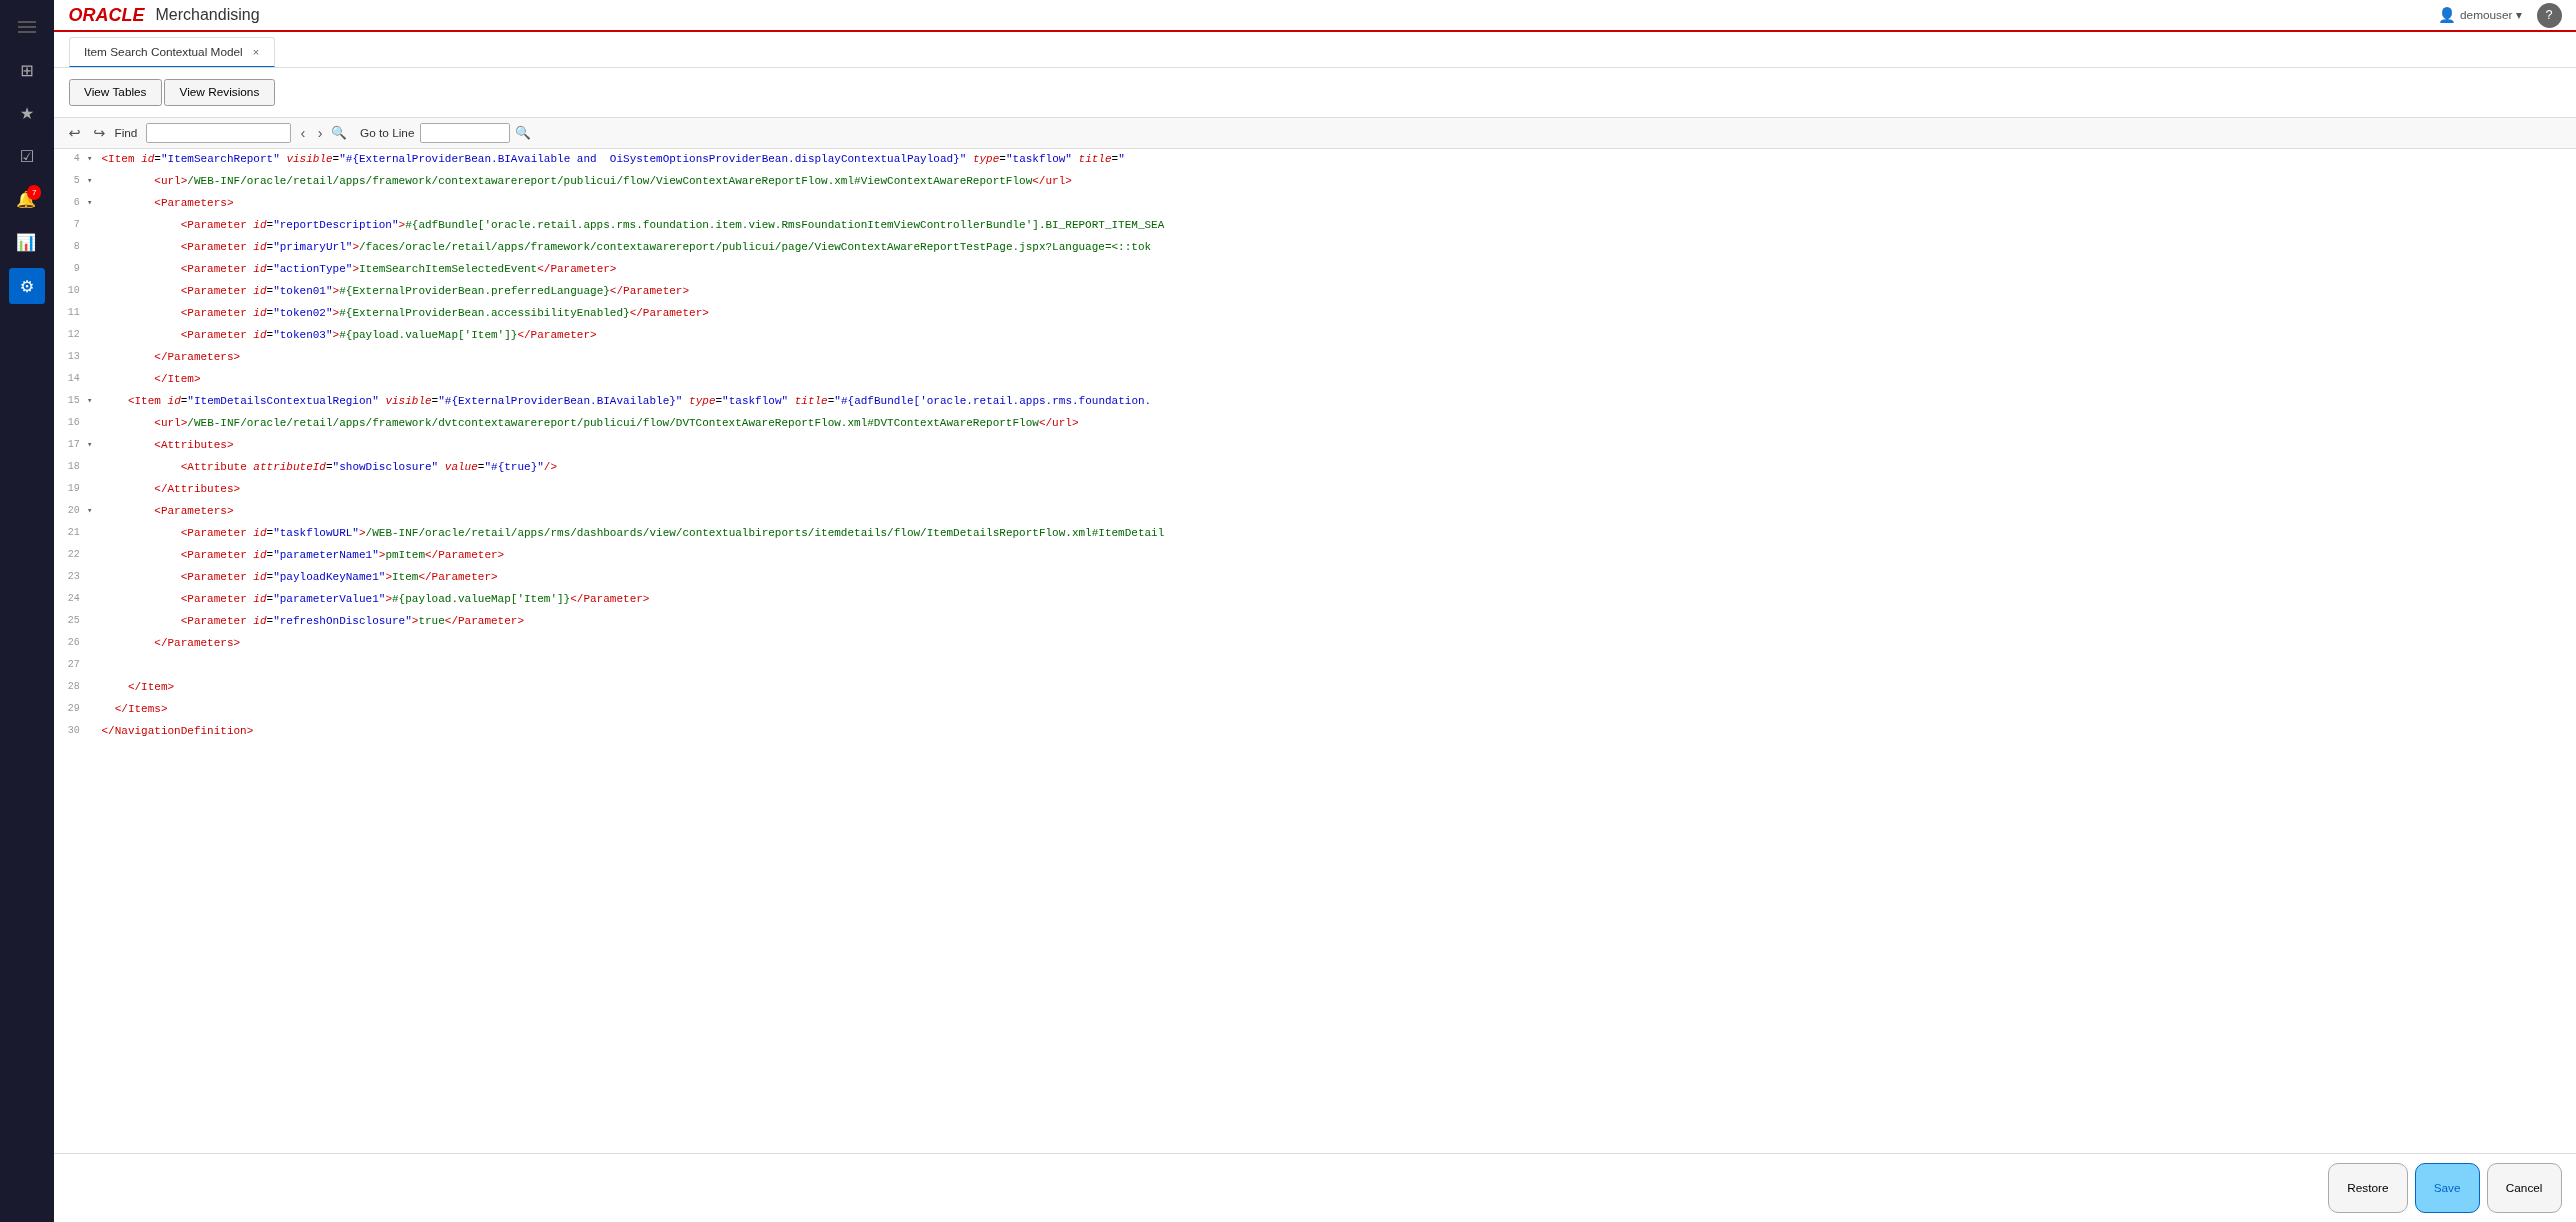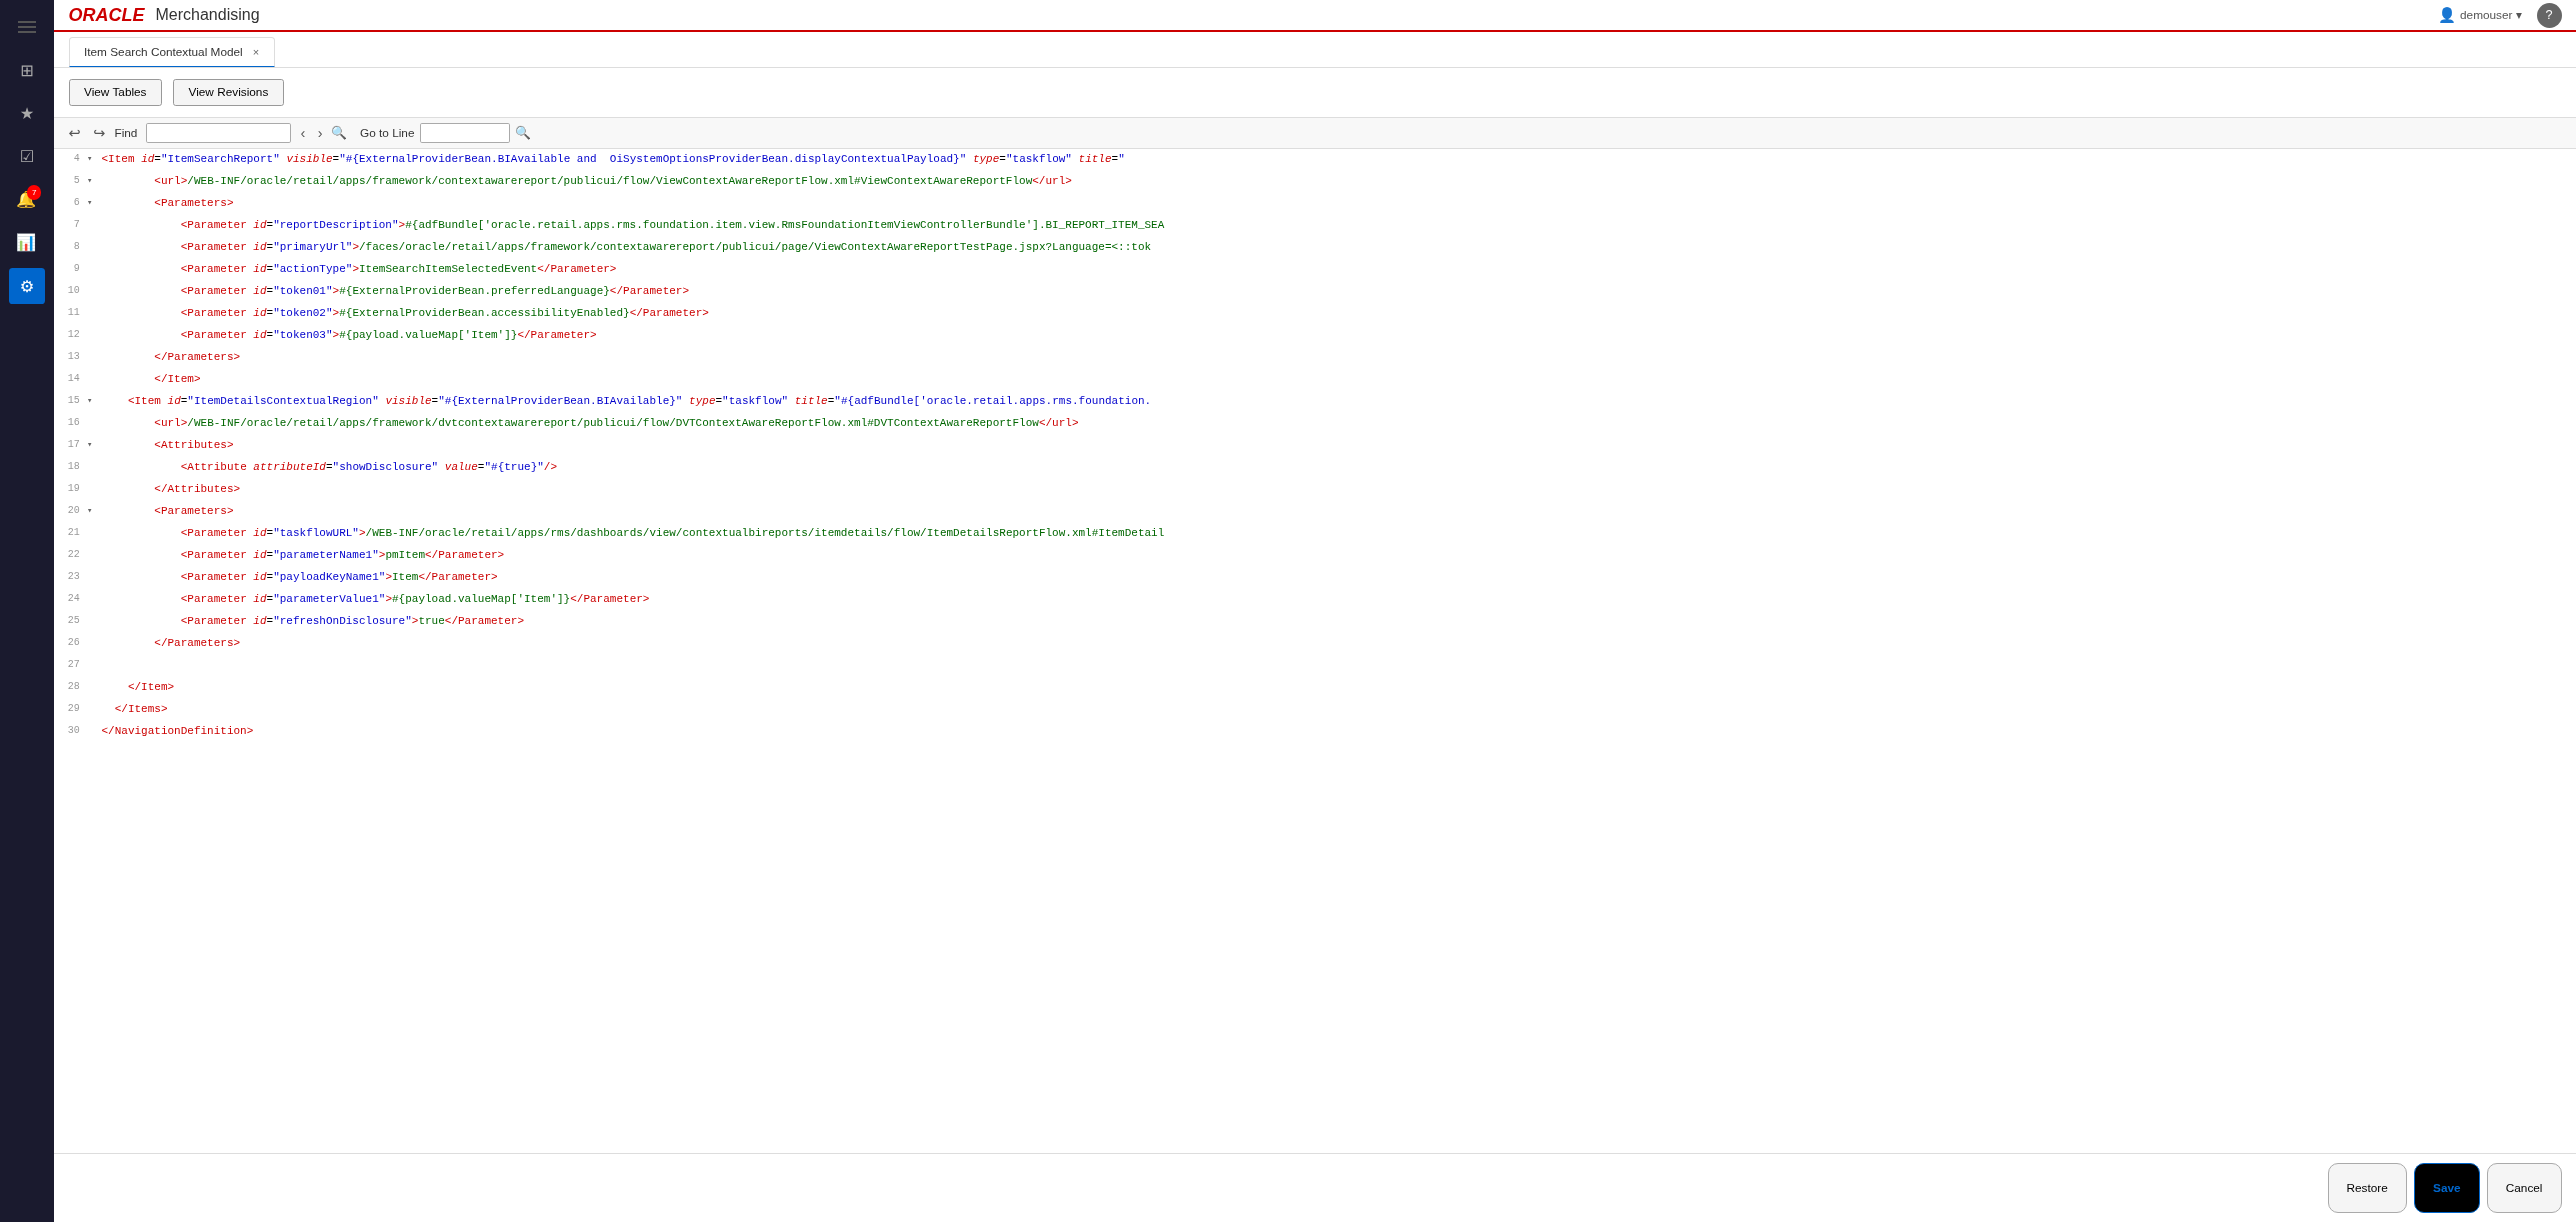--- a/index.html
+++ b/index.html
@@ -76,21 +76,21 @@
       border-bottom: 1.8px solid #0066cc;
     }
     .tab-close { color: #666; font-size: 11px; cursor: pointer; }
 
     
     .toolbar {
       background: white;
       padding: 11px 14.5px;
       border-bottom: 0.9px solid #ddd;
       display: flex;
-      gap: 11px;
+      gap: 2px;
     }
     .toolbar-btn {
       padding: 5.4px 14.5px;
       border: 0.9px solid #999;
       background: #f5f5f5;
       cursor: pointer;
       font-size: 11.8px;
       border-radius: 2.7px;
     }
 
@@ -193,21 +193,21 @@
       gap: 7.2px;
     }
     .footer-btn {
       padding: 17px 18px;
       border: 0.9px solid #aaa;
       background: #f5f5f5;
       cursor: pointer;
       font-size: 11.8px;
       border-radius: 10px;
     }
-    .footer-btn.primary { background: #000000; border-color: #0066cc; color: #0066cc; font-weight: bold; }
+    .footer-btn.primary { background: #7dd3fc; border-color: #0066cc; color: #0066cc; }
 
     
     .hamburger { display: flex; flex-direction: column; gap: 3.6px; cursor: pointer; padding: 3.6px; }
     .hamburger span { width: 18px; height: 1.8px; background: #555; display: block; }
   </style>
 </head>
 <body>
 
 <div class="sidebar">
   <div class="sidebar-icon">

